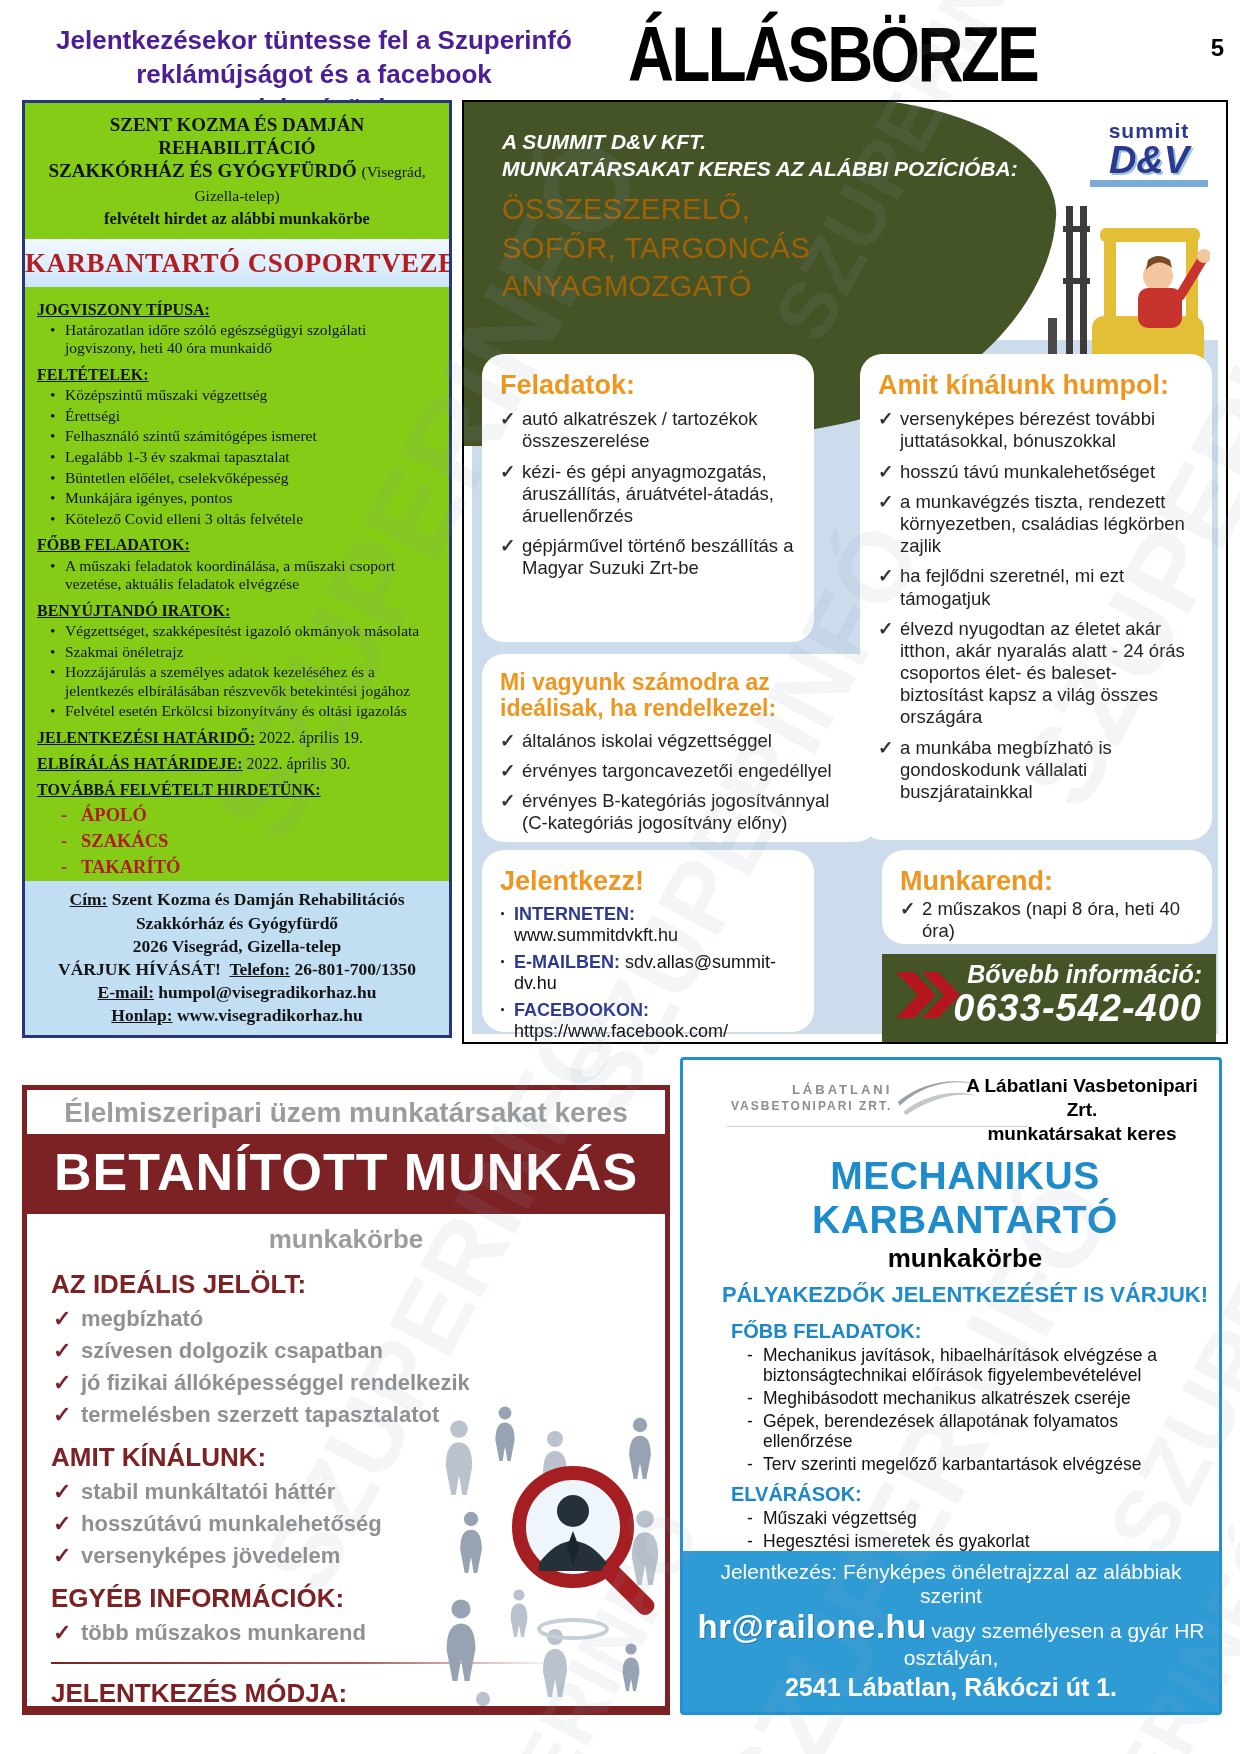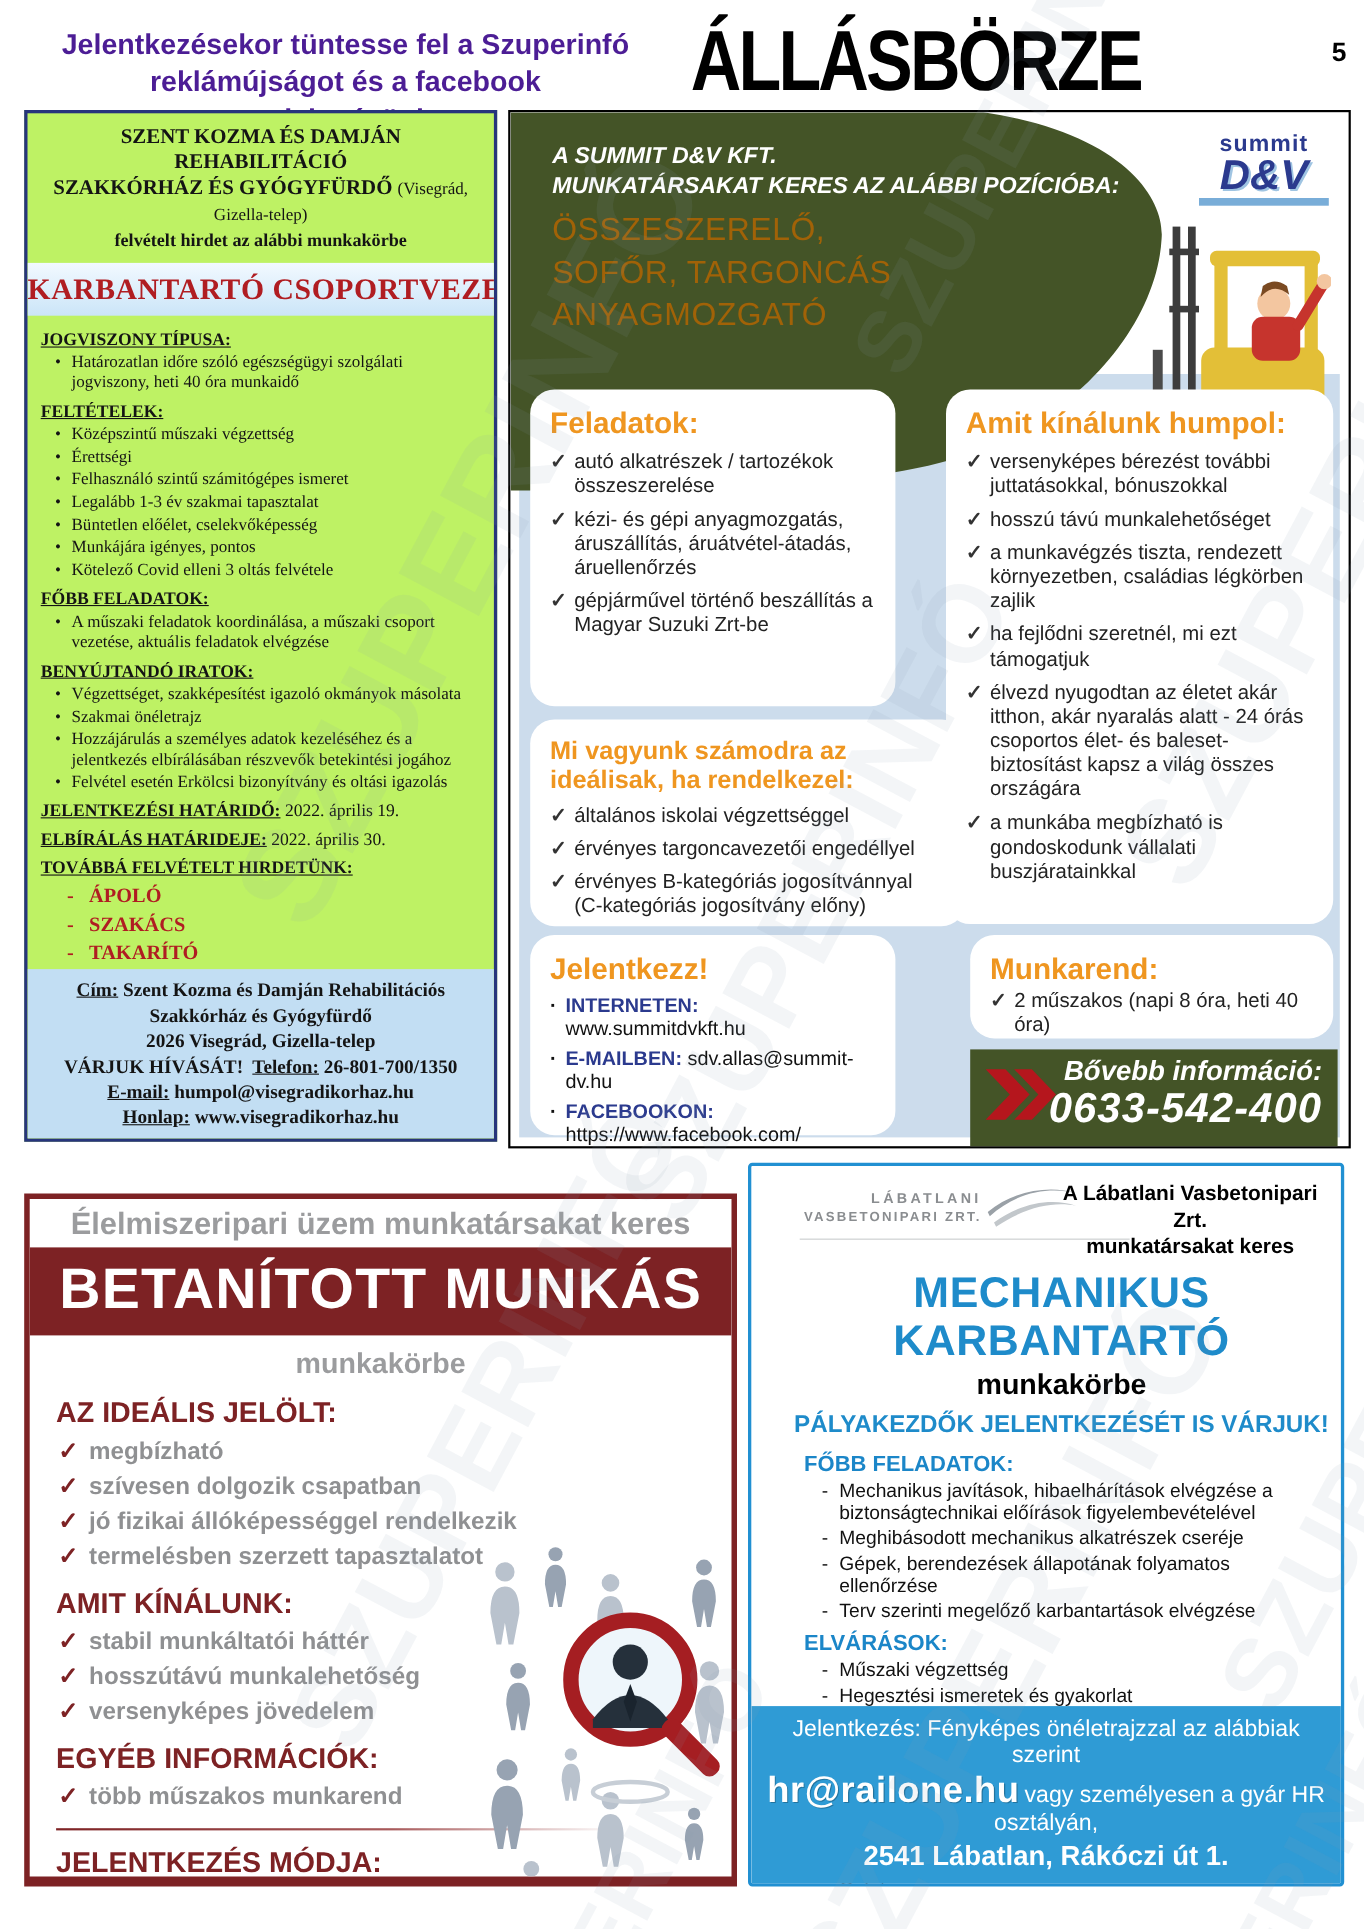--- a/index.html
+++ b/index.html
@@ -15,21 +15,21 @@
   
   .hdr-note{position:absolute;left:24px;top:24px;width:580px;text-align:center;
             font-size:26px;font-weight:bold;line-height:1.3;color:#4c1d95;}
   .hdr-title{position:absolute;left:628px;top:10px;font-size:74px;font-weight:bold;
              letter-spacing:-3px;transform:scaleX(.86) scaleY(1.05);transform-origin:left top;
              color:#000;white-space:nowrap;}
   .hdr-num{position:absolute;right:16px;top:34px;font-size:24px;font-weight:bold;color:#000;}
 
   
   .hospital{position:absolute;left:22px;top:100px;width:424px;height:932px;
-            border:3px solid #27357c;background:#bef264;overflow:hidden;
+            border:3px solid #27357c;background:#84cc16;overflow:hidden;
             font-family:"Liberation Serif",serif;color:#141414;}
   .hosp-head{text-align:center;padding:10px 8px 4px;}
   .hosp-org{font-weight:bold;font-size:19px;line-height:1.22;}
   .hosp-loc{font-weight:normal;font-size:15.5px;}
   .hosp-sub{font-weight:bold;font-size:16.5px;margin-top:3px;}
   .hosp-band{background:linear-gradient(#f2f9ff,#cbe5f8);padding:9px 0 8px;text-align:center;margin-top:6px;}
   .hosp-title{color:#b01d22;font-weight:bold;font-size:27px;letter-spacing:.5px;white-space:nowrap;}
   .hosp-body{padding:6px 12px 0 12px;font-size:15.5px;line-height:1.2;}
   .hosp-h{font-weight:bold;text-decoration:underline;font-size:16px;margin-top:7px;}
   .hosp-list li{position:relative;padding-left:28px;margin-top:2px;}

